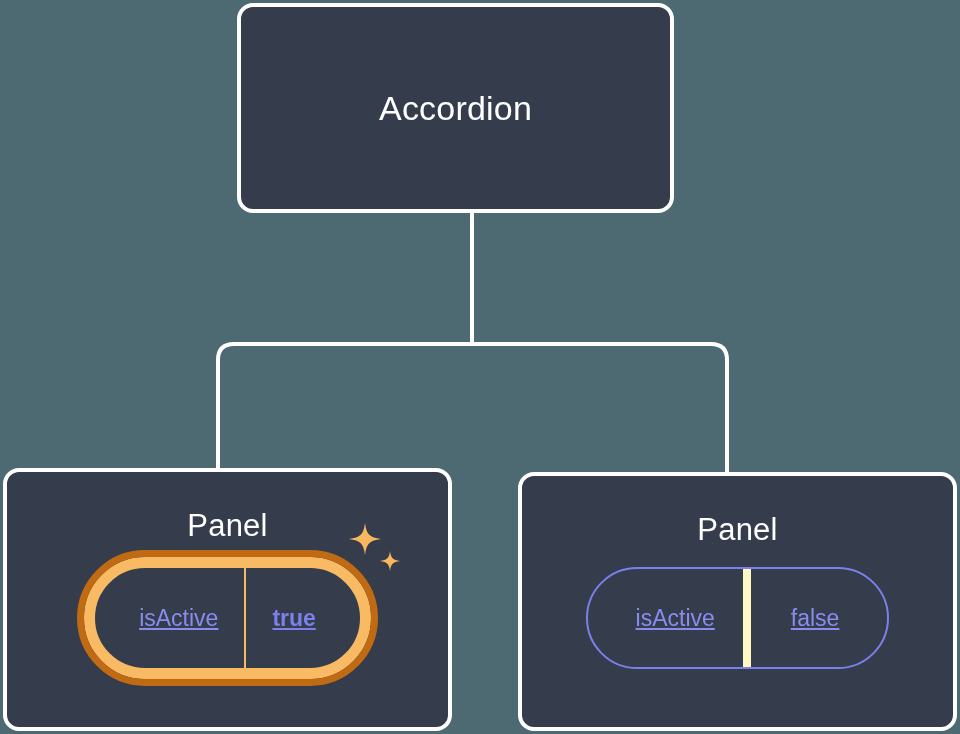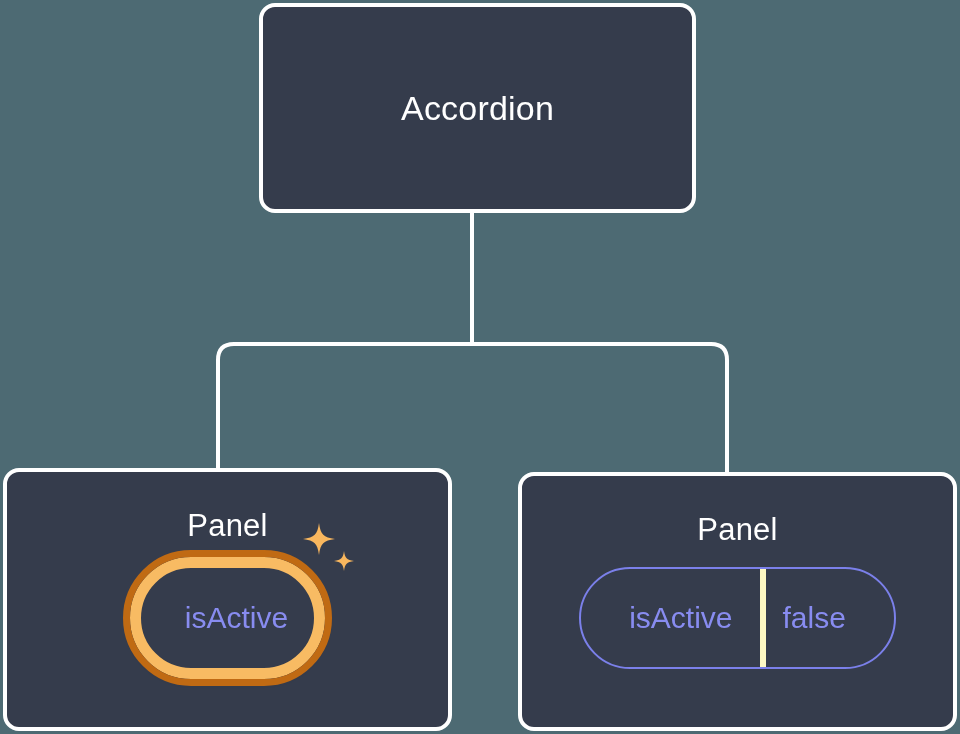--- a/index.html
+++ b/index.html
@@ -36,21 +36,21 @@
     position: absolute;
     box-sizing: border-box;
     background: #353c4c;
     border: 4px solid #ffffff;
     border-radius: 16px;
     display: flex;
     flex-direction: column;
     align-items: center;
   }
   .node-root {
-    left: 259px;
+    left: 237px;
     top: 3px;
     width: 437px;
     height: 210px;
     justify-content: center;
   }
   .node-panel-left {
     left: 3px;
     top: 468px;
     width: 449px;
     height: 263px;
@@ -89,30 +89,31 @@
     border: 2px solid #7b80ea;
     border-radius: 999px;
     height: 102px;
     background: transparent;
   }
   .pill .cell {
     display: flex;
     align-items: center;
     justify-content: center;
     color: #888cf0;
-    font-size: 30px;
+    font-size: 23px;
     line-height: 1;
     white-space: nowrap;
+    text-decoration: underline;
   }
   .pill .cell-key {
     padding: 0 28px 0 48px;
   }
   .pill .cell-val {
-    padding: 0 48px 0 16px;
-    border-left: 6px solid #fef9c3;
+    padding: 0 48px 0 40px;
+    border-left: 8px solid #fef9c3;
   }
 
   
   .pill-wrap-active {
     margin-top: 16px;
   }
   .pill-active {
     border: 11px solid #f8bb63;
     outline: 7px solid #c06a13;
     outline-offset: 0px;
@@ -159,20 +160,21 @@
   <div class="node node-root">
     <div class="node-title">Accordion</div>
   </div>
 
   <div class="node node-panel-left">
     <div class="node-title">Panel</div>
 
     <div class="pill-wrap pill-wrap-active">
       <div class="pill pill-active">
         <div class="cell cell-key">isActive</div>
+        <div class="cell cell-val">true</div>
       </div>
 
       <svg class="sparkles" viewBox="0 0 62 62" xmlns="http://www.w3.org/2000/svg">
         <path d="M 22 2 C 23.6 13.5 26.5 16.4 38 18 C 26.5 19.6 23.6 22.5 22 34 C 20.4 22.5 17.5 19.6 6 18 C 17.5 16.4 20.4 13.5 22 2 Z" fill="#f9b75e"></path>
         <path d="M 47 30 C 48 37.2 49.8 39 57 40 C 49.8 41 48 42.8 47 50 C 46 42.8 44.2 41 37 40 C 44.2 39 46 37.2 47 30 Z" fill="#f9b75e"></path>
       </svg>
     </div>
   </div>
 
   <div class="node node-panel-right">

